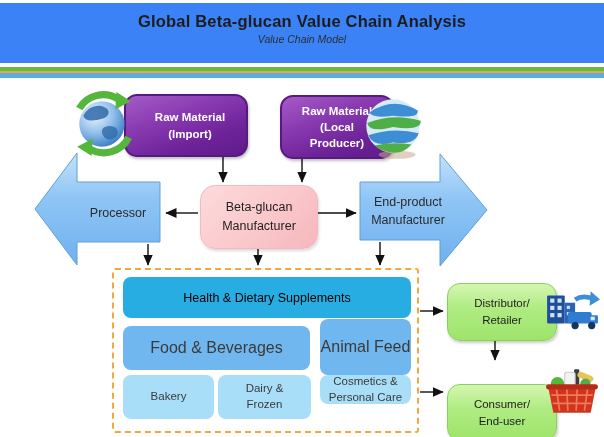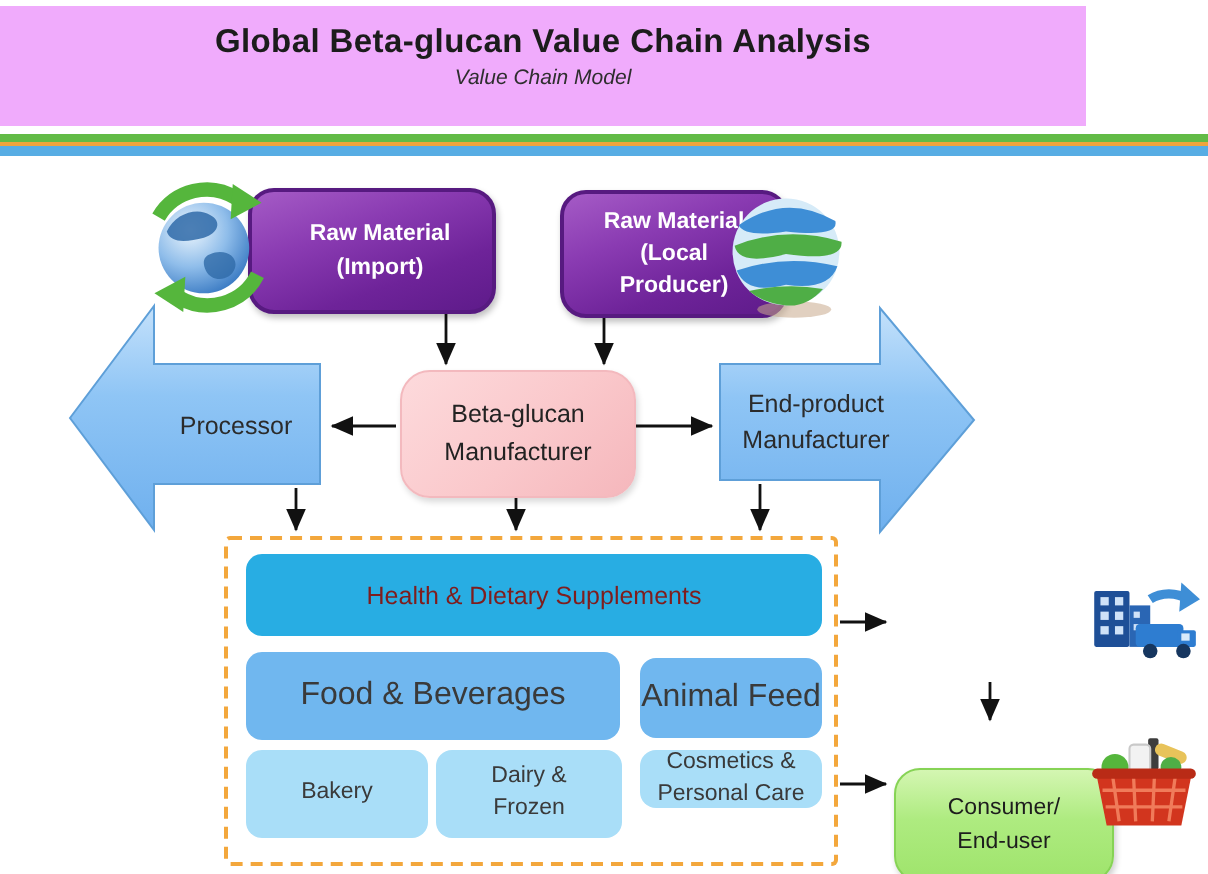--- a/index.html
+++ b/index.html
@@ -4,21 +4,21 @@
 <style>
   html,body{margin:0;padding:0;background:#fff;}
   #slide{
     position:relative;width:604px;height:437px;background:#fff;overflow:hidden;
     font-family:"Liberation Sans",sans-serif;-webkit-font-smoothing:antialiased;
   }
   .abs{position:absolute;}
   .ctr{display:flex;flex-direction:column;align-items:center;justify-content:center;text-align:center;}
 
   
-  .header{left:0;top:3px;width:543px;height:60px;background:#f0abfc;}
+  .header{left:0;top:3px;width:604px;height:60px;background:#3b82f6;}
   .title{font-size:16.5px;font-weight:bold;color:#1c1c1c;margin-top:9px;text-align:center;letter-spacing:.2px;}
   .subtitle{font-size:10.5px;font-style:italic;color:#2e2e2e;text-align:center;margin-top:2px;}
   .stripe{left:0;width:604px;}
 
   
   .purple-box{
     border-radius:13px;
     background:linear-gradient(160deg,#A55BC6 0%,#8A3BB2 35%,#6E2399 70%,#5E1B8A 100%);
     border:2px solid #571A80;
     box-shadow:1px 2px 3px rgba(0,0,0,.25);
@@ -39,21 +39,21 @@
     border-radius:13px;
     background:linear-gradient(180deg,#D4F6B2 0%,#AEEB80 45%,#9FE46C 100%);
     border:1.5px solid #86D355;
     box-shadow:1px 2px 3px rgba(0,0,0,.2);
     color:#1d1d1d;font-size:11.5px;line-height:1.45;
   }
 
   
   .dashed-box{border:2.5px dashed #F3A73C;border-radius:3px;background:#fff;}
   .cat{border-radius:8px;color:#3a3a3a;}
-  .cat-health{background:#28ADE3;color:#7f1d1d;font-size:12.5px;}
+  .cat-health{background:#28ADE3;color:#000000;font-size:12.5px;}
   .cat-mid{background:#70B7EF;font-size:16px;}
   .cat-light{background:#A9DEF8;font-size:11.5px;line-height:1.35;}
 
   .arrow-label{color:#2b2b2b;font-size:12.5px;line-height:1.45;}
   svg{display:block;}
 </style>
 </head>
 <body>
 
 <div id="slide">
@@ -146,35 +146,39 @@
   </div>
 
   <div class="abs dashed-box" style="left:112px;top:268px;width:303px;height:161px;"></div>
 
   <div class="abs cat cat-health ctr" style="left:123px;top:277px;width:288px;height:41px;">
     <span>Health &amp; Dietary Supplements</span>
   </div>
   <div class="abs cat cat-mid ctr" style="left:123px;top:326px;width:187px;height:44px;">
     <span>Food &amp; Beverages</span>
   </div>
-  <div class="abs cat cat-mid ctr" style="left:320px;top:329px;width:91px;height:40px;">
+  <div class="abs cat cat-mid ctr" style="left:320px;top:319px;width:91px;height:56px;">
     <span>Animal Feed</span>
   </div>
   <div class="abs cat cat-light ctr" style="left:123px;top:375px;width:91px;height:44px;">
     <span>Bakery</span>
   </div>
   <div class="abs cat cat-light ctr" style="left:218px;top:375px;width:93px;height:44px;">
     <span>Dairy &amp;</span>
     <span>Frozen</span>
   </div>
   <div class="abs cat cat-light ctr" style="left:320px;top:375px;width:91px;height:29px;">
     <span>Cosmetics &amp;</span>
     <span>Personal Care</span>
   </div>
 
+  <div class="abs green-box ctr" style="left:447px;top:283px;width:108px;height:56px;">
+    <span>Distributor/</span>
+    <span>Retailer</span>
+  </div>
   <svg class="abs" style="left:544px;top:289px;" width="56" height="44" viewBox="0 0 54 42">
     <path d="M30,10 A14,11 0 0 1 48,10" stroke="#3E8ED6" stroke-width="4.5" fill="none"></path>
     <polygon points="45,2 54,10 44,16" fill="#3E8ED6"></polygon>
     <rect x="3" y="6" width="17" height="27" rx="1" fill="#1E4F97"></rect>
     <rect x="6" y="9" width="4" height="4" fill="#CFE2F8"></rect>
       <rect x="13" y="9" width="4" height="4" fill="#CFE2F8"></rect>
     <rect x="6" y="16" width="4" height="4" fill="#CFE2F8"></rect>
       <rect x="13" y="16" width="4" height="4" fill="#CFE2F8"></rect>
     <rect x="6" y="23" width="4" height="4" fill="#CFE2F8"></rect>
       <rect x="13" y="23" width="4" height="4" fill="#CFE2F8"></rect>

